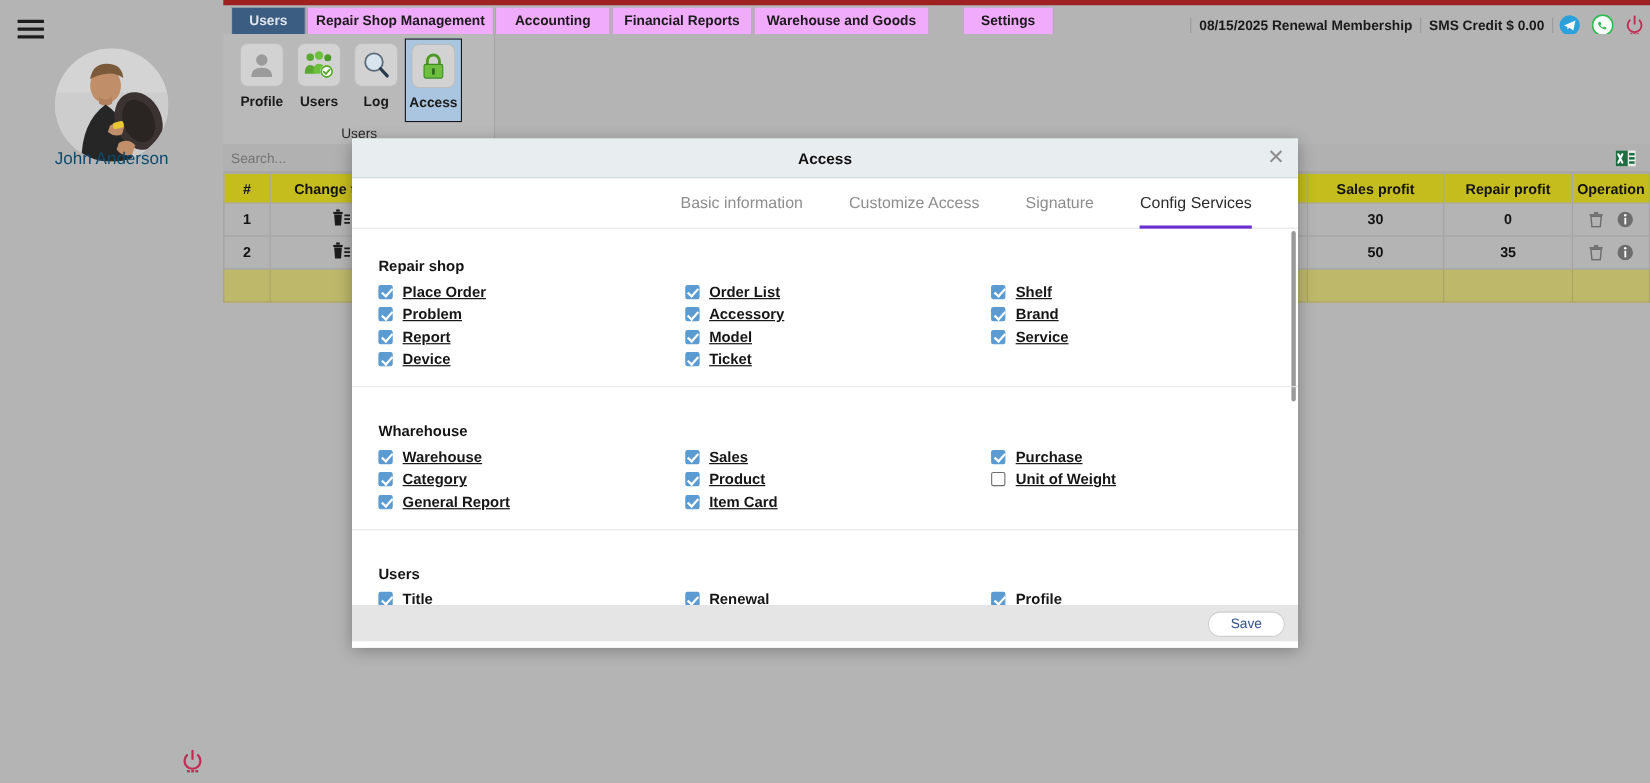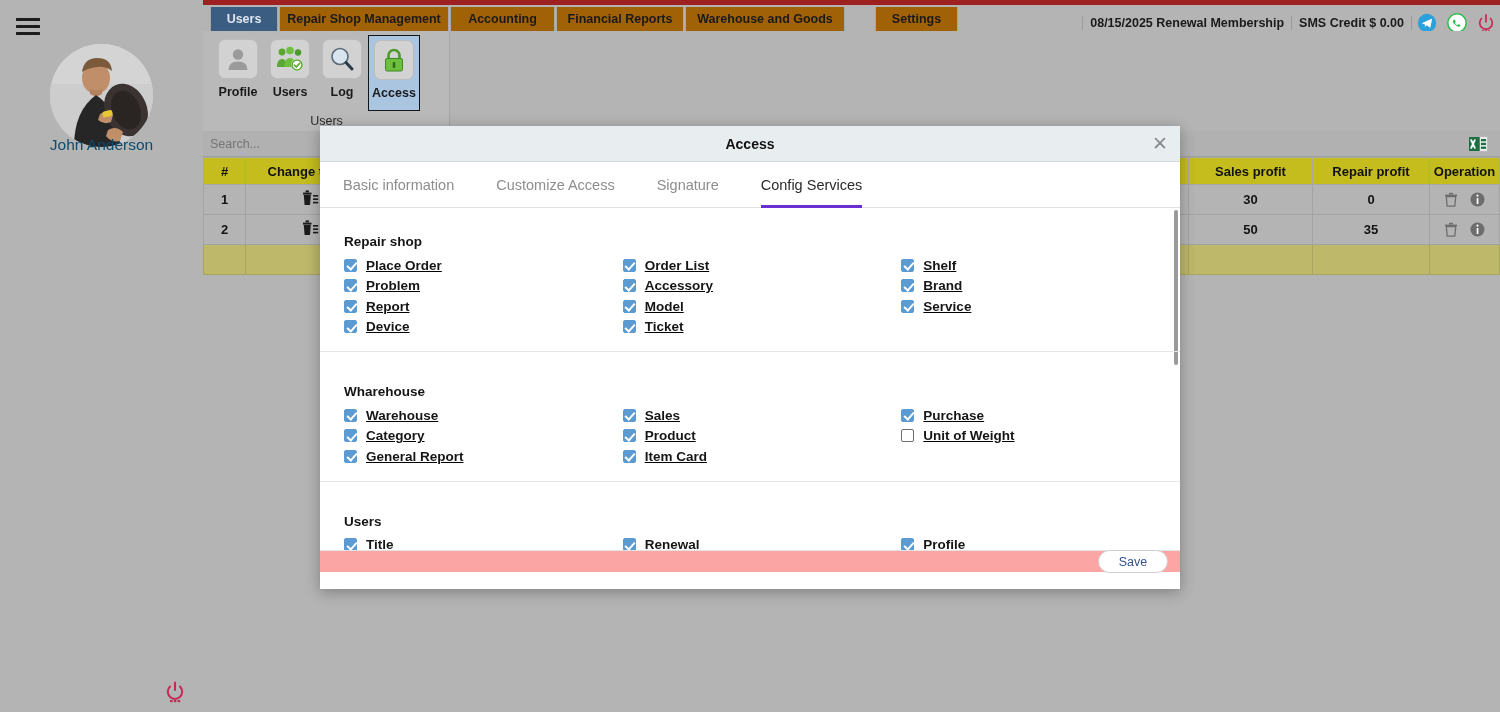--- a/index.html
+++ b/index.html
@@ -58,21 +58,21 @@
 
   
   #menubar {
     position: absolute; left: 203px; top: 5px; right: 0; height: 26px;
     background: #b4b4b4;
   }
   .mtab {
     position: absolute; top: 2px; height: 24px;
     display: flex; align-items: center; justify-content: center;
     font-size: 12.5px; font-weight: bold; color: #1a1a1a;
-    background: #a16207;
+    background: #f0abfc;
     border-left: 1px solid #a8a8a8;
     border-right: 1px solid #a8a8a8;
     cursor: pointer; white-space: nowrap;
   }
   .mtab.active { background: #3c5d82; color: #dfe6ef; }
 
   #header-right {
     position: absolute; top: 5px; right: 0; height: 26px;
     display: flex; align-items: center; font-size: 12.5px;
     font-weight: bold; color: #1a1a1a;
@@ -157,21 +157,21 @@
   }
   #modal-title-text { font-size: 14px; font-weight: bold; color: #111; }
   #modal-close {
     position: absolute; right: 10px; top: 8px;
     width: 20px; height: 20px; cursor: pointer; color: #8d8d8d;
     font-size: 19px; line-height: 19px; text-align:center;
     font-family: "Liberation Sans", sans-serif;
   }
   #modal-tabs {
     height: 46px; background: #fff; border-bottom: 1px solid #e2e2e2;
-    display: flex; align-items: center; padding-left: 23px;
+    display: flex; align-items: center; padding-left: 23px; justify-content: flex-end;
   }
   .mdtab {
     position: relative; height: 46px; display:flex; align-items:center;
     font-size: 14.5px; color: #8d8d8d; margin-right: 42px; cursor: pointer;
     white-space: nowrap;
   }
   .mdtab.active { color: #2b2b2b; }
   .mdtab.active::after {
     content: ""; position: absolute; left: 0; right: 0; bottom: 0;
     height: 2.5px; background: #6a2fd0;
@@ -198,21 +198,21 @@
     width: 4px; height: 8px; border: solid #fff;
     border-width: 0 2px 2px 0; transform: rotate(42deg);
   }
   .cb-label { font-size: 13.5px; font-weight: bold; color: #161616; }
   #modal-scroll {
     position: absolute; right: 2px; top: 2px;
     width: 4px; height: 155px; background: #9a9a9a; border-radius: 2px;
     cursor: pointer;
   }
   #modal-footer {
-    height: 22px; background: #fca5a5; border-top: 1px solid #e3e3e3;
+    height: 33px; background: #e5e5e5; border-top: 1px solid #e3e3e3;
     display: flex; align-items: center; justify-content: flex-end;
     padding-right: 12px;
   }
   #save-button {
     width: 70px; height: 23px; border-radius: 12px;
     border: 1px solid #cfcfcf; background: #fff;
     font-size: 12.5px; color: #33538a; font-family: "Liberation Sans", sans-serif;
     cursor: pointer;
   }
 </style>

